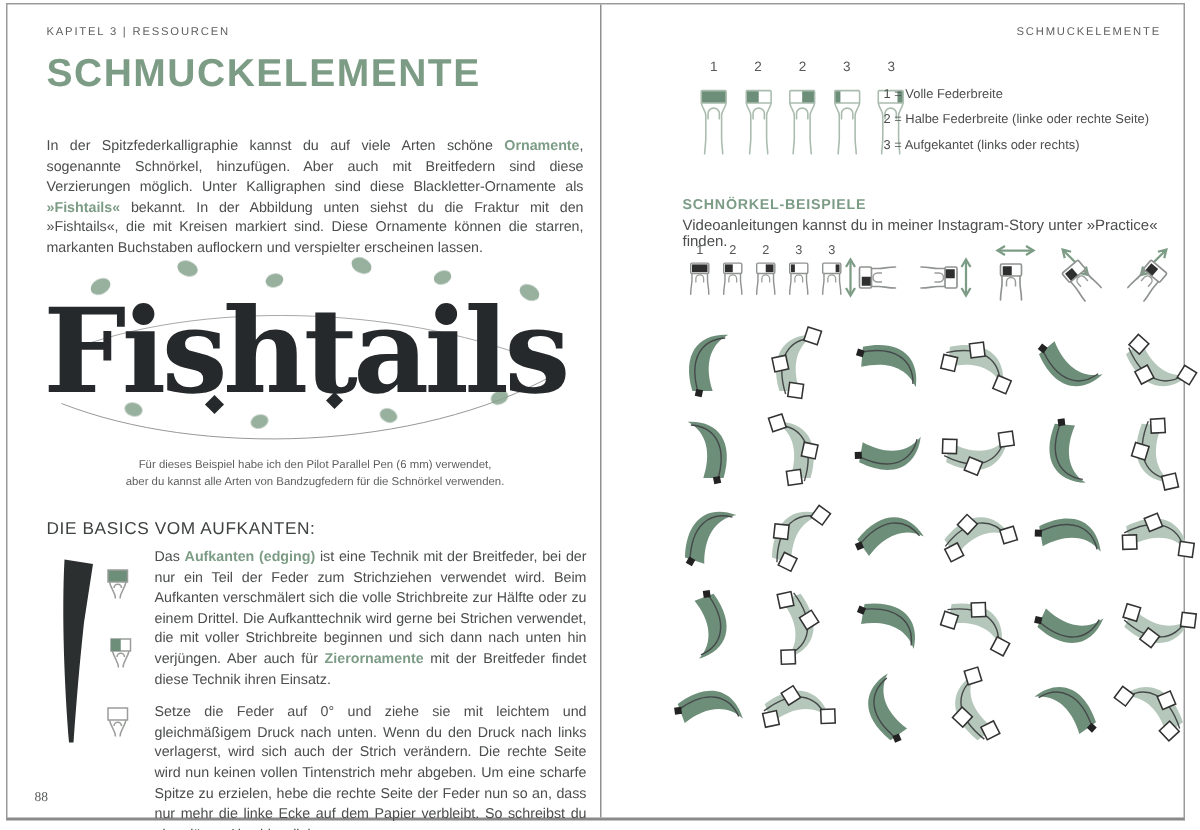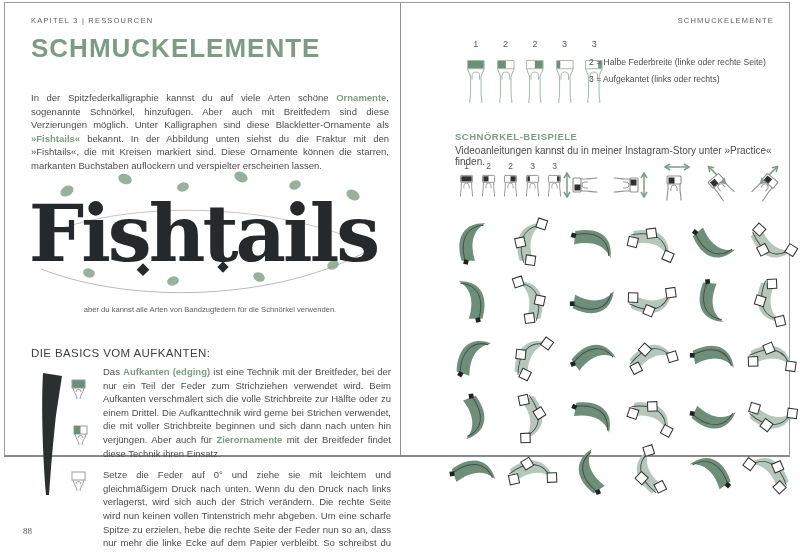--- a/index.html
+++ b/index.html
@@ -1,18 +1,18 @@
 <!DOCTYPE html>
 <html><head>
 <meta charset="utf-8">
 <style>
   * { margin:0; padding:0; box-sizing:border-box; }
   html,body { width:800px; height:553px; background:#fff; overflow:hidden;
               font-family:"Liberation Sans", sans-serif; }
-  .spread { position:absolute; left:4px; top:2px; width:786px; height:455px;
+  .spread { position:absolute; left:4px; top:2px; width:786px; height:545px;
             background:#fff; border:1px solid #9b9b9b; border-bottom:2px solid #8a8a8a; }
   .gutter { position:absolute; left:395px; top:0; width:1px; height:100%; background:#8f8f8f; }
   .pg { position:absolute; top:0; height:100%; }
   .pg-left  { left:0; width:395px; }
   .pg-right { left:396px; width:389px; }
 
   .runhead { position:absolute; font-size:7.5px; letter-spacing:1.2px; color:#5c5f5d; }
   .pagenum { position:absolute; font-size:9px; color:#555856;font-family:Liberation Serif, serif; }
 
   .title    { position:absolute; left:26px; top:30px; font-size:26px; font-weight:bold;
@@ -128,20 +128,21 @@
         <ellipse cx="310" cy="100" rx="6" ry="4.5" transform="rotate(-25 310 100)"></ellipse>
       </g>
       <text x="180" y="96" text-anchor="middle" font-family="DejaVu Serif, serif" font-weight="bold" font-size="78" letter-spacing="-3" fill="#26292b">Fishtails</text>
       <g fill="#26292b">
         <rect x="116" y="100" width="9" height="9" transform="rotate(45 120 104)"></rect>
         <rect x="196" y="98" width="8" height="8" transform="rotate(45 200 102)"></rect>
       </g>
     </svg>
 
     <div class="caption">
+      <div>Für dieses Beispiel habe ich den Pilot Parallel Pen (6 mm) verwendet,</div>
       <div>aber du kannst alle Arten von Bandzugfedern für die Schnörkel verwenden.</div>
     </div>
 
     <div class="basics-head">DIE BASICS VOM AUFKANTEN:</div>
 
     <svg class="basics-illo" viewBox="0 0 66 150">
       <path d="M14,6 L33,9 L27,48 C24,76 22,100 20,128 L17,128 C14,92 12,42 14,6 Z" fill="#2b2f30"></path>
       <g transform="translate(42,12)">
         <rect x="1" y="1" width="13" height="8" fill="#6d8e79" stroke="#9a9d9a"></rect>
         <path class="ho" d="M2,9 C3,14 6,16 6,20 M13,9 C12,14 9,16 9,20 M5,13 a2.5,2.5 0 0 1 5,0"></path>
@@ -205,20 +206,21 @@
         <svg viewBox="0 0 34 64">
           <rect x="23" y="6" width="5" height="11" fill="#6d8e79"></rect>
           <rect x="6" y="6" width="22" height="11" rx="1" class="no"></rect>
           <path class="no" d="M6,17 C7,22 10,24 10,28 L10,48 M28,17 C27,22 24,24 24,28 L24,48 M10,48 C10,54 9,58 9,62 M24,48 C24,54 25,58 25,62"></path>
           <path class="no" d="M12,31 L12,26 A5,4.5 0 0 1 22,26 L22,31"></path>
         </svg>
       </div>
     </div>
 
     <div class="legend">
+      <div>1 = Volle Federbreite</div>
       <div>2 = Halbe Federbreite (linke oder rechte Seite)</div>
       <div>3 = Aufgekantet (links oder rechts)</div>
     </div>
 
     <div class="ex-head acc" style="color: rgb(125, 156, 134);">SCHNÖRKEL-BEISPIELE</div>
     <div class="ex-intro">Videoanleitungen kannst du in meiner Instagram-Story unter »Practice« finden.</div>
 
     <div class="mini-row">
       <div class="mini-nums">
         <span>1</span>

